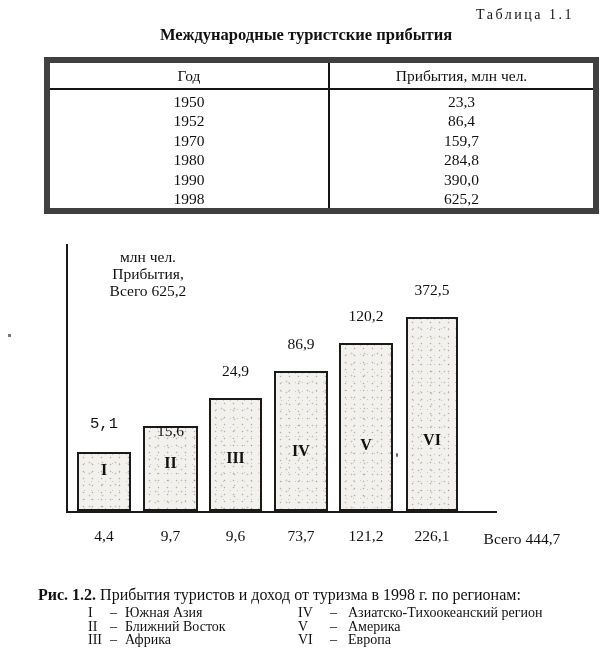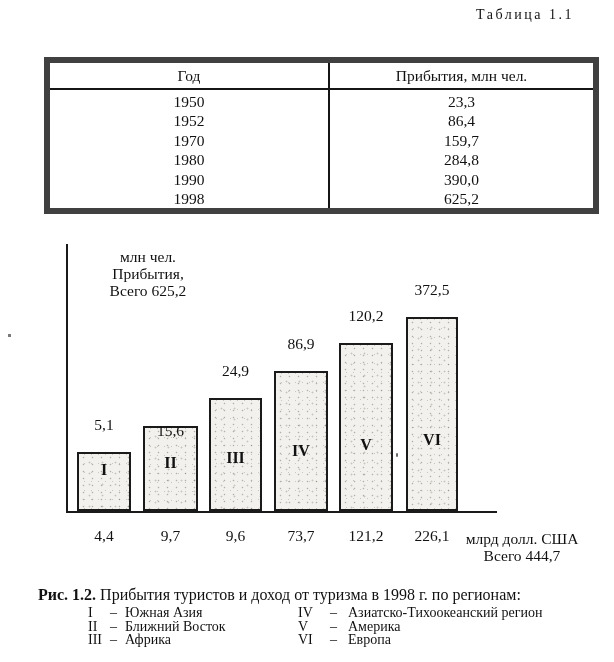--- a/index.html
+++ b/index.html
@@ -57,20 +57,21 @@
   
   .speck1{left:8px;top:334px;width:3px;height:3px;background:#7a7a7a;}
   .speck2{left:396px;top:453px;width:2px;height:4px;background:#6a6a6a;border-radius:1px;}
 </style>
 </head>
 <body>
 
 <div class="page">
 
   <div class="abs tbl-label">Таблица 1.1</div>
+  <div class="abs tbl-title">Международные туристские прибытия</div>
 
   <table class="data">
     <thead>
       <tr>
         <th class="c1">Год</th>
         <th>Прибытия, млн чел.</th>
       </tr>
     </thead>
     <tbody id="tbl-body">
         <tr class="first">
@@ -102,27 +103,26 @@
 
   <div class="abs chart" id="chart">
     <div class="abs y-axis"></div>
     <div class="abs x-axis"></div>
     <div class="abs ylab">
       <div>млн чел.</div>
       <div>Прибытия,</div>
       <div>Всего 625,2</div>
     </div>
     <div class="abs xlab">
-      <div>млрд долл. США</div>
       <div>Всего 444,7</div>
     </div>
   <div class="bar" style="left: 77px; top: 212px; width: 54px; height: 59px;">
         <span class="numeral" style="top: 7px;">I</span>
       </div>
-      <div class="bar-val" style="left: 64px; top: 176px;">5,1</div>
+      <div class="bar-val" style="left: 64px; top: 176px; font-family: Liberation Mono, monospace;">5,1</div>
       <div class="x-val" style="left: 62px;">4,4</div>
       <div class="bar" style="left: 143px; top: 186px; width: 55px; height: 85px;">
         <span class="numeral" style="top: 26px;">II</span>
       </div>
       <div class="bar-val" style="left: 130.5px; top: 150px; margin-top: 32px;">15,6</div>
       <div class="x-val" style="left: 128.5px;">9,7</div>
       <div class="bar" style="left: 209px; top: 158px; width: 53px; height: 113px;">
         <span class="numeral" style="top: 49px;">III</span>
       </div>
       <div class="bar-val" style="left: 195.5px; top: 122px;">24,9</div>

